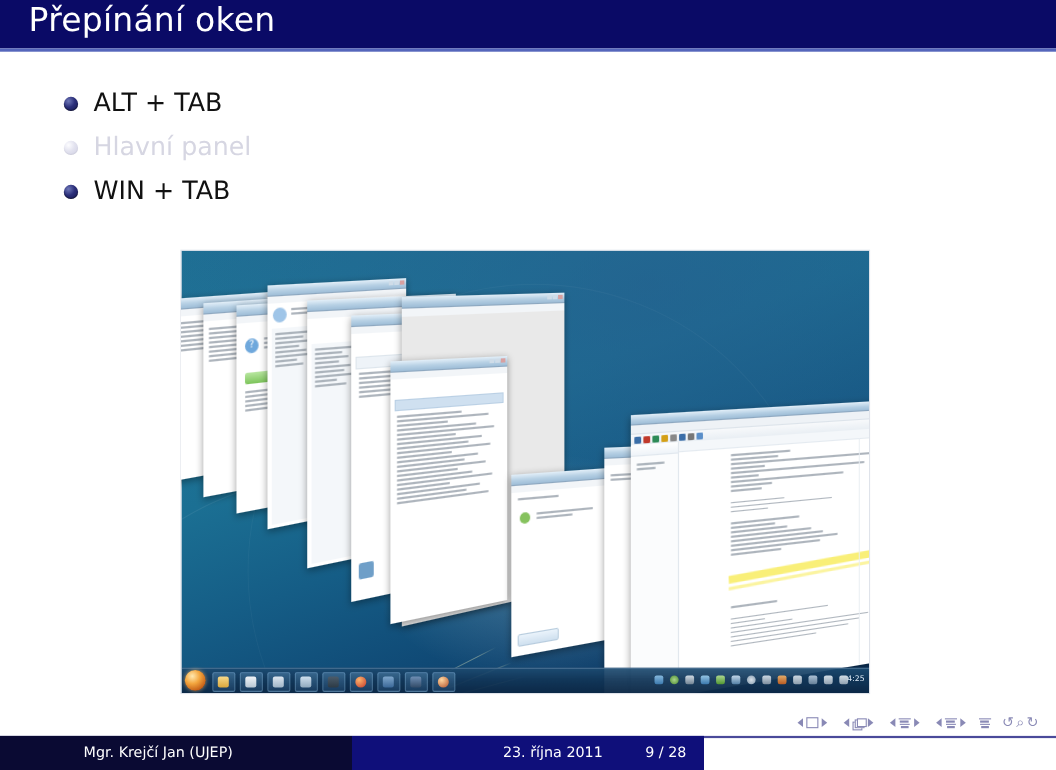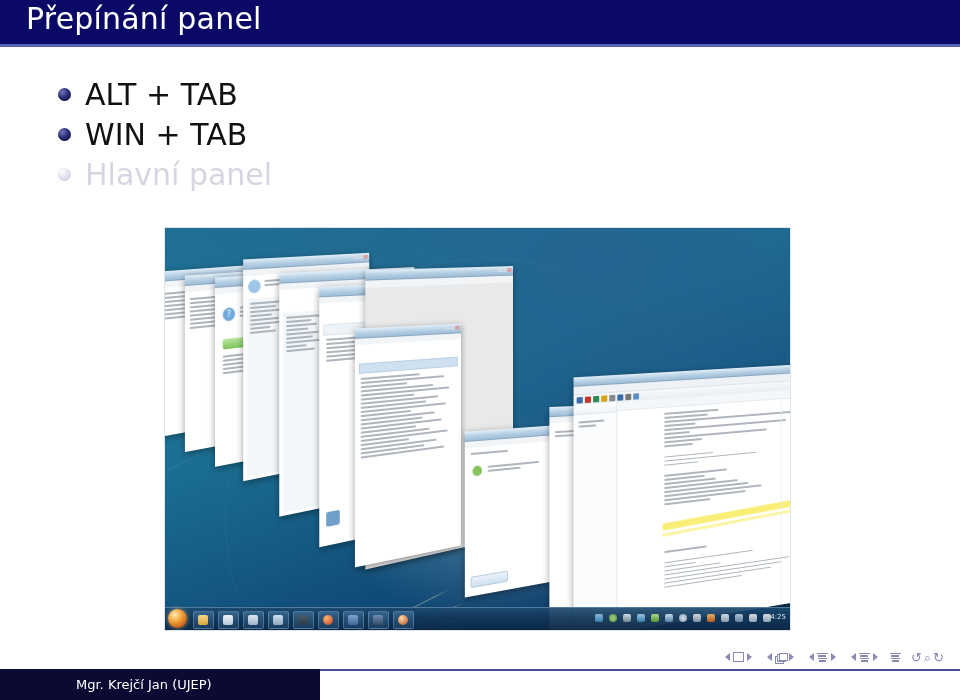--- a/index.html
+++ b/index.html
@@ -50,21 +50,21 @@
     background:
       radial-gradient(circle at 33% 30%, #6f78b8 0%, #2b2f7a 45%, #15174d 100%);
     box-shadow: inset 0 -1px 1px rgba(0,0,0,.45);
   }
   .bullet-row.dim .bullet-dot {
     background:
       radial-gradient(circle at 33% 30%, #fdfdff 0%, #e2e2ef 45%, #cfcfe2 100%);
     box-shadow: inset 0 -1px 1px rgba(0,0,0,.06);
   }
   .bullet-text {
-    font-size: 30px; color: #111111;
+    font-size: 23px; color: #111111;
     white-space: nowrap;
   }
   .bullet-row.dim .bullet-text { color: #d6d6e2; }
 
   
   .figure {
     position: absolute;
     left: 165px; top: 228px;
     width: 625px; height: 402px;
     overflow: hidden;
@@ -253,36 +253,36 @@
   .foot-b .txt { margin-left: 86px; }
   .foot-c .date { position: absolute; right: 92px; }
   .foot-c .page { position: absolute; right: 16px; }
 </style>
 </head>
 <body>
 
 <div class="slide">
 
   <div class="titlebar">
-    <div class="title">Přepínání panel</div>
+    <div class="title">Přepínání oken</div>
   </div>
   <div class="titlebar-rule"></div>
 
   <div class="bullets">
     <div class="bullet-row">
       <span class="bullet-dot"></span>
       <span class="bullet-text">ALT + TAB</span>
     </div>
+    <div class="bullet-row dim">
+      <span class="bullet-dot"></span>
+      <span class="bullet-text">Hlavní panel</span>
+    </div>
     <div class="bullet-row">
       <span class="bullet-dot"></span>
       <span class="bullet-text">WIN + TAB</span>
-    </div>
-    <div class="bullet-row dim">
-      <span class="bullet-dot"></span>
-      <span class="bullet-text">Hlavní panel</span>
     </div>
   </div>
 
   <div class="figure">
     <div class="wallpaper">
       <div class="wall-glow"></div>
 
       <div class="streak" style="left:-10px; top:398px; width:310px; transform:rotate(-18deg);"></div>
       <div class="streak" style="left:-16px; top:386px; width:330px; transform:rotate(-15deg); opacity:.75;"></div>
       <div class="streak" style="left:0px; top:374px; width:300px; transform:rotate(-22deg); opacity:.6;"></div>
@@ -694,15 +694,19 @@
       <span class="round-ico">⌕</span>
       <span class="round-ico">↻</span>
     </div>
   </div>
 
   <div class="footer">
     <div class="foot-rule"></div>
     <div class="foot-cell foot-a">
       <span class="txt">Mgr. Krejčí Jan  (UJEP)</span>
     </div>
+    <div class="foot-cell foot-c">
+      <span class="date">23. října 2011</span>
+      <span class="page">9 / 28</span>
+    </div>
   </div>
 
 </div>
 
 </body></html>

